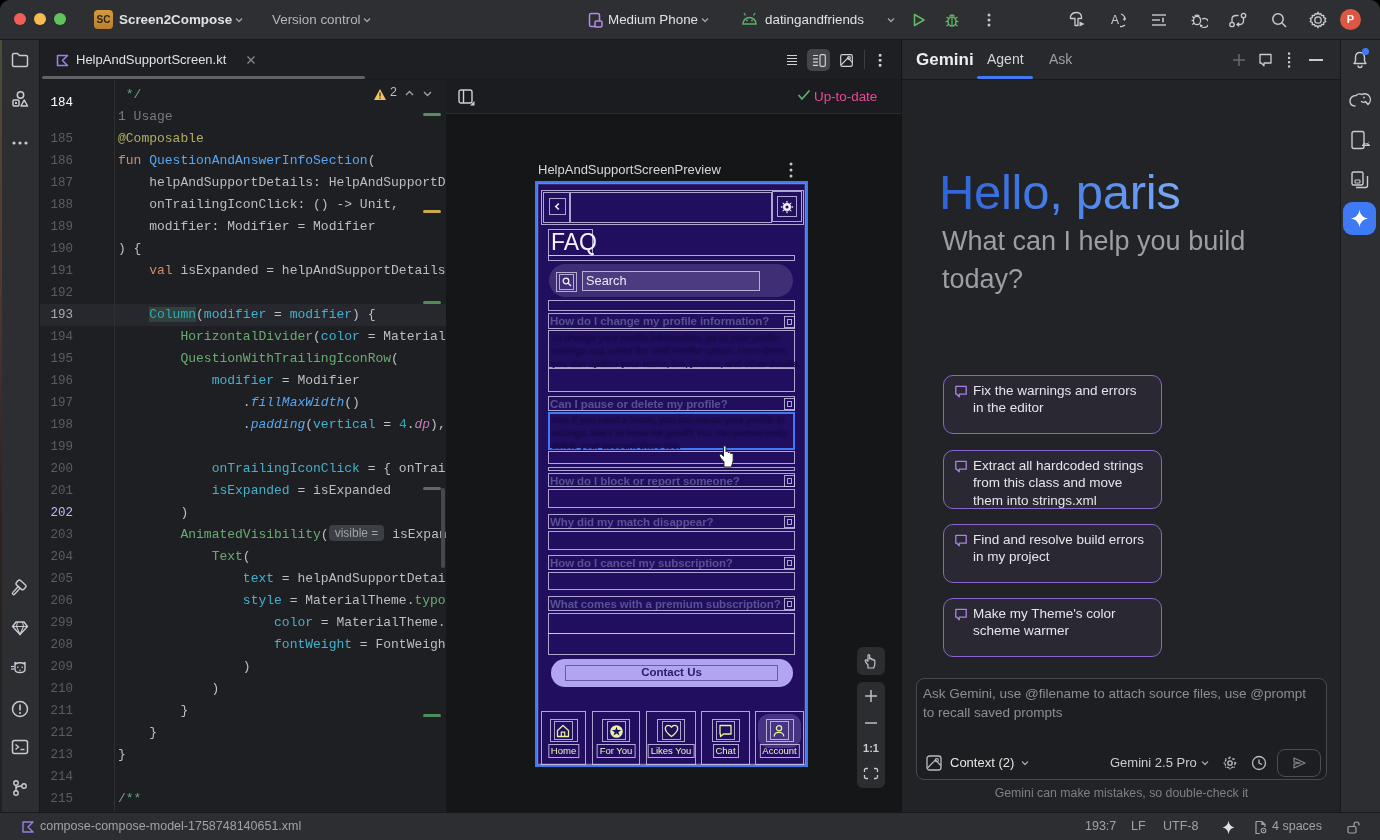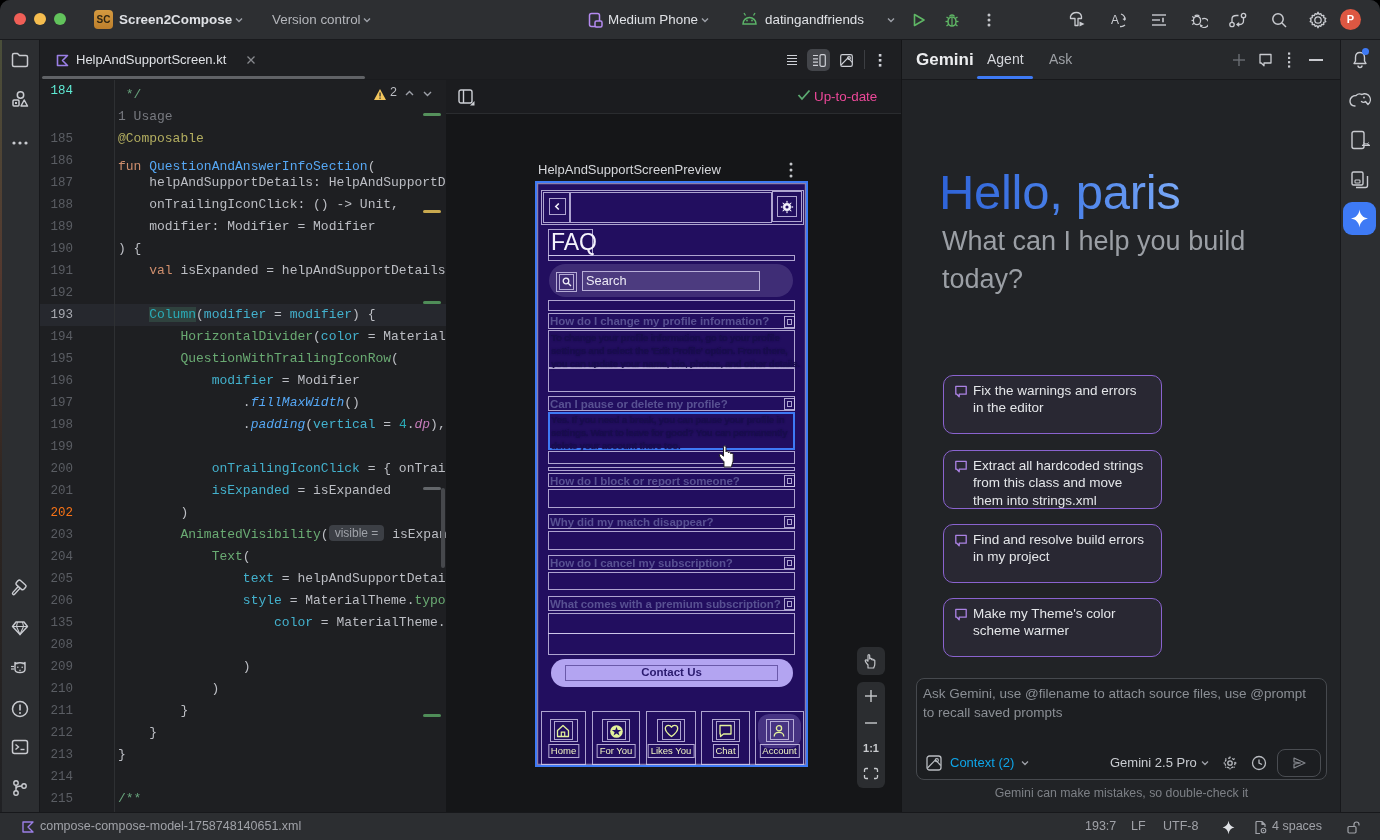--- a/index.html
+++ b/index.html
@@ -210,27 +210,27 @@
       </svg>
 <div class="abs" style="left:824px;top:10px;width:1px;height:19px;background:#3c3e42"></div>
 <svg class="abs" style="left:838px;top:14px" width="4" height="13" viewBox="0 0 4 13">
         <rect x="0.8" y="0" width="2.6" height="2.6" fill="#ced0d6"></rect>
         <rect x="0.8" y="5" width="2.6" height="2.6" fill="#ced0d6"></rect>
         <rect x="0.8" y="10" width="2.6" height="2.6" fill="#ced0d6"></rect>
       </svg>
 </div>
 <div id="editor">
 <div class="abs" style="left:0;top:224px;width:406px;height:22px;background:#26282e"></div>
-<div class="ln" style="top:0;color:#5eead4">184</div>
+<div class="ln" style="top:12px;color:#ffffff">184</div>
 <div class="cl" style="top:4px"><span class="dc"> */</span></div>
 <div class="cl" style="top:26px"><span class="gr">1 Usage</span></div>
 <div class="ln" style="top:48px;color:#5a5d63">185</div>
 <div class="cl" style="top:48px"><span class="an">@Composable</span></div>
 <div class="ln" style="top:70px;color:#5a5d63">186</div>
-<div class="cl" style="top:76px"><span class="k">fun </span><span class="fn">QuestionAndAnswerInfoSection</span>(</div>
+<div class="cl" style="top:70px"><span class="k">fun </span><span class="fn">QuestionAndAnswerInfoSection</span>(</div>
 <div class="ln" style="top:92px;color:#5a5d63">187</div>
 <div class="cl" style="top:92px">    helpAndSupportDetails: HelpAndSupportD</div>
 <div class="ln" style="top:114px;color:#5a5d63">188</div>
 <div class="cl" style="top:114px">    onTrailingIconClick: () -&gt; Unit,</div>
 <div class="ln" style="top:136px;color:#5a5d63">189</div>
 <div class="cl" style="top:136px">    modifier: Modifier = Modifier</div>
 <div class="ln" style="top:158px;color:#5a5d63">190</div>
 <div class="cl" style="top:158px">) {</div>
 <div class="ln" style="top:180px;color:#5a5d63">191</div>
 <div class="cl" style="top:180px">    <span class="k">val</span> isExpanded = helpAndSupportDetails</div>
@@ -245,33 +245,34 @@
 <div class="cl" style="top:290px">            <span class="na">modifier</span> = Modifier</div>
 <div class="ln" style="top:312px;color:#5a5d63">197</div>
 <div class="cl" style="top:312px">                .<span class="ib">fillMaxWidth</span>()</div>
 <div class="ln" style="top:334px;color:#5a5d63">198</div>
 <div class="cl" style="top:334px">                .<span class="ib">padding</span>(<span class="na">vertical</span> = <span class="tl2">4</span>.<span class="pp">dp</span>),</div>
 <div class="ln" style="top:356px;color:#5a5d63">199</div>
 <div class="ln" style="top:378px;color:#5a5d63">200</div>
 <div class="cl" style="top:378px">            <span class="na">onTrailingIconClick</span> = { onTrai</div>
 <div class="ln" style="top:400px;color:#5a5d63">201</div>
 <div class="cl" style="top:400px">            <span class="na">isExpanded</span> = isExpanded</div>
-<div class="ln" style="top:422px;color:#f97316">202</div>
+<div class="ln" style="top:422px;color:#c4b5fd">202</div>
 <div class="cl" style="top:422px">        )</div>
 <div class="ln" style="top:444px;color:#5a5d63">203</div>
 <div class="cl" style="top:444px">        <span class="cg">AnimatedVisibility</span>(<span style="display:inline-block;background:#3c3f45;color:#9fa2a8;border-radius:4px;font-size:12px;line-height:16px;padding:0 6px;vertical-align:1px;font-family:'Liberation Sans',sans-serif">visible =</span> isExpan</div>
 <div class="ln" style="top:466px;color:#5a5d63">204</div>
 <div class="cl" style="top:466px">            <span class="cg">Text</span>(</div>
 <div class="ln" style="top:488px;color:#5a5d63">205</div>
 <div class="cl" style="top:488px">                <span class="na">text</span> = helpAndSupportDetai</div>
 <div class="ln" style="top:510px;color:#5a5d63">206</div>
 <div class="cl" style="top:510px">                <span class="na">style</span> = MaterialTheme.<span class="cg">typo</span></div>
-<div class="ln" style="top:532px;color:#5a5d63">135</div>
+<div class="ln" style="top:532px;color:#5a5d63">299</div>
 <div class="cl" style="top:532px">                    <span class="na">color</span> = MaterialTheme.</div>
 <div class="ln" style="top:554px;color:#5a5d63">208</div>
+<div class="cl" style="top:554px">                    <span class="na">fontWeight</span> = FontWeigh</div>
 <div class="ln" style="top:576px;color:#5a5d63">209</div>
 <div class="cl" style="top:576px">                )</div>
 <div class="ln" style="top:598px;color:#5a5d63">210</div>
 <div class="cl" style="top:598px">            )</div>
 <div class="ln" style="top:620px;color:#5a5d63">211</div>
 <div class="cl" style="top:620px">        }</div>
 <div class="ln" style="top:642px;color:#5a5d63">212</div>
 <div class="cl" style="top:642px">    }</div>
 <div class="ln" style="top:664px;color:#5a5d63">213</div>
 <div class="cl" style="top:664px">}</div>
@@ -502,21 +503,21 @@
         </svg>
         <div class="chiptxt">Make my Theme's color<br>scheme warmer</div>
       </div>
 <div class="abs" style="left:14px;top:638px;width:411px;height:102px;border:1.3px solid #46494e;border-radius:8px;background:#1c1e21"></div>
 <div class="abs" style="left:21px;top:645px;width:400px;font-size:13.5px;line-height:18.5px;color:#8b8f95">Ask Gemini, use @filename to attach source files, use @prompt<br>to recall saved prompts</div>
 <svg class="abs" style="left:24px;top:715px" width="16" height="16" viewBox="0 0 16 16">
         <rect x="1" y="1" width="14" height="14" rx="2.5" stroke="#b9bcc1" stroke-width="1.3" fill="none"></rect>
         <circle cx="10.8" cy="5.2" r="1.6" stroke="#b9bcc1" stroke-width="1.1" fill="none"></circle>
         <path d="M1.5 13 L9.5 4.8 L14.7 10.5" stroke="#b9bcc1" stroke-width="1.2" fill="none"></path>
       </svg>
-<div class="abs" style="left:48px;top:711px;height:24px;line-height:24px;font-size:13px;color:#0ea5e9">Context (2)</div>
+<div class="abs" style="left:48px;top:711px;height:24px;line-height:24px;font-size:13px;color:#e5e5e5">Context (2)</div>
 <svg class="abs" style="left:118px;top:719px" width="10" height="8" viewBox="0 0 10 8">
         <path d="M2 2.5 L5 5.5 L8 2.5" stroke="#9da0a8" stroke-width="1.3" fill="none"></path>
       </svg>
 <div class="abs" style="left:208px;top:711px;height:24px;line-height:24px;font-size:13px;color:#c9ccd1">Gemini 2.5 Pro</div>
 <svg class="abs" style="left:298px;top:719px" width="10" height="8" viewBox="0 0 10 8">
         <path d="M2 2.5 L5 5.5 L8 2.5" stroke="#9da0a8" stroke-width="1.3" fill="none"></path>
       </svg>
 <svg class="abs" style="left:320px;top:715px" width="16" height="16" viewBox="0 0 16 16">
         <circle cx="8" cy="8" r="2.2" stroke="#b9bcc1" stroke-width="1.3" fill="none"></circle>
         <path d="M8 1 L9 2.8 L7 2.8 Z M8 15 L9 13.2 L7 13.2 Z M1 8 L2.8 7 L2.8 9 Z M15 8 L13.2 7 L13.2 9 Z M3 3 L4.8 3.7 L3.7 4.8 Z M13 13 L11.2 12.3 L12.3 11.2 Z M13 3 L12.3 4.8 L11.2 3.7 Z M3 13 L3.7 11.2 L4.8 12.3 Z" fill="#b9bcc1"></path>

